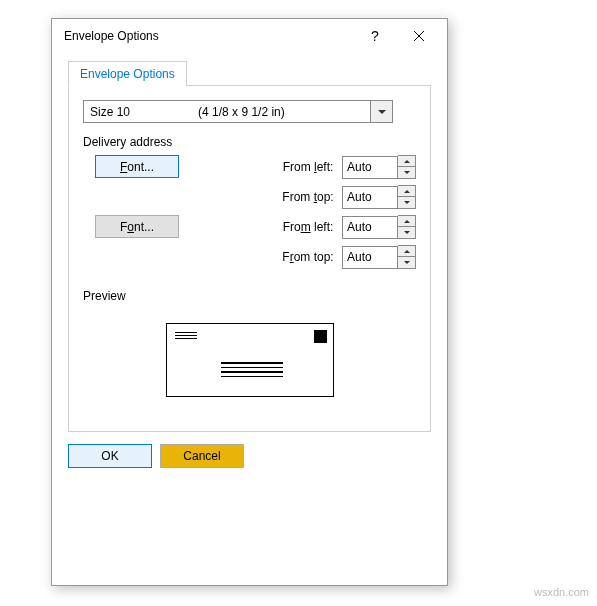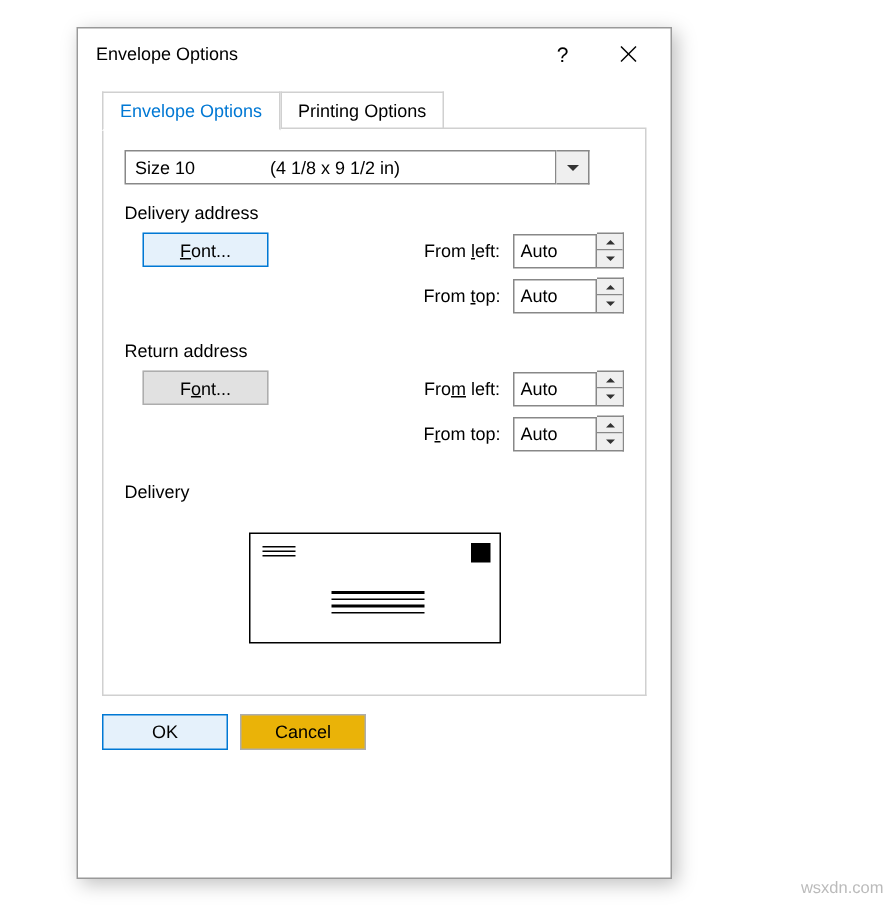--- a/index.html
+++ b/index.html
@@ -31,21 +31,21 @@
     .tabstrip-border { position: absolute; left: 0; right: 0; bottom: 0; height: 1px; background: #d0d0d0; z-index: 1; }
     
     .panel { border: 1px solid #d0d0d0; border-top: none; padding: 14px 14px 16px 14px; position: relative; top: 0; }
     
     .field-label { margin: 2px 0 4px 0; }
     .select-wrap { display: flex; align-items: stretch; width: 310px; }
     .select-box {
       flex: 1; border: 1px solid #888; height: 23px; display: flex; align-items: center;
       padding: 0 6px; background: #fff;
     }
-    .select-box .size-name { margin-right: 50px; }
+    .select-box .size-name { margin-right: 68px; }
     .drop-btn {
       width: 22px; border: 1px solid #888; border-left: none; background: #efefef;
       display: flex; align-items: center; justify-content: center; cursor: pointer;
     }
     
     .group-label { margin-top: 12px; margin-bottom: 6px; }
     .group-row { display: flex; align-items: flex-start; }
     .font-btn {
       width: 84px; height: 23px; margin-left: 12px; border: 1px solid #adadad;
       background: #e1e1e1; cursor: pointer; display: flex; align-items: center; justify-content: center;
@@ -106,23 +106,20 @@
           <line x1="11" y1="1" x2="1" y2="11" stroke="#000" stroke-width="1"></line>
         </svg>
     </button>
   </div>
 
   <div class="body">
     <div class="tabstrip">
       <div class="tab active">
         <span>Envelope Options</span>
       </div>
-      <div class="tab">
-        <span>Printing Options</span>
-      </div>
       <div class="tabstrip-border"></div>
     </div>
 
     <div class="panel">
       <div class="select-wrap">
         <div class="select-box">
           <span class="size-name">Size 10</span>
           <span>(4 1/8 x 9 1/2 in)</span>
         </div>
         <div class="drop-btn">
@@ -160,21 +157,20 @@
                   </button>
                 <button class="spin-down">
                     <div class="tri-down"></div>
                   </button>
               </div>
             </div>
           </div>
         </div>
       </div>
 
-      <div class="group-label">Return address</div>
       <div class="group-row">
         <button class="font-btn">
           <span>F<span class="underline">o</span>nt...</span>
         </button>
         <div class="offsets">
           <div class="offset-row">
             <label>Fro<span class="underline">m</span> left:</label>
             <div class="spinner-wrap">
               <input class="spinner-input" value="Auto" style="">
               <div class="spinner-btns">
@@ -197,21 +193,21 @@
                   </button>
                 <button class="spin-down">
                     <div class="tri-down"></div>
                   </button>
               </div>
             </div>
           </div>
         </div>
       </div>
 
-      <div class="preview-label">Delivery</div>
+      <div class="preview-label">Preview</div>
       <div class="preview-area">
         <div class="envelope">
           <div class="stamp"></div>
           <div class="return-lines">
               <div></div>
               <div></div>
               <div></div>
             </div>
           <div class="main-lines">
               <div></div>

